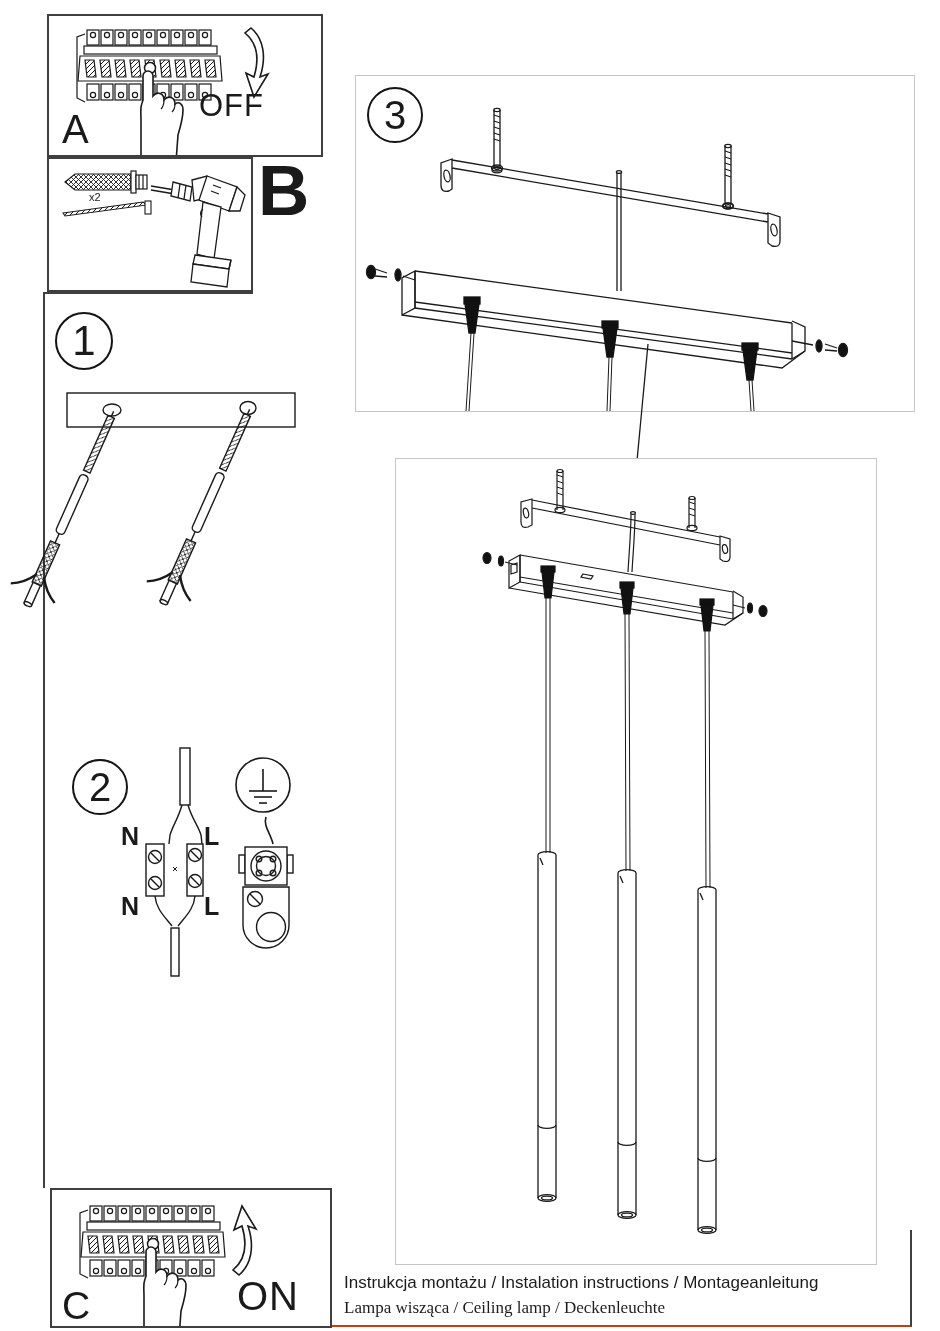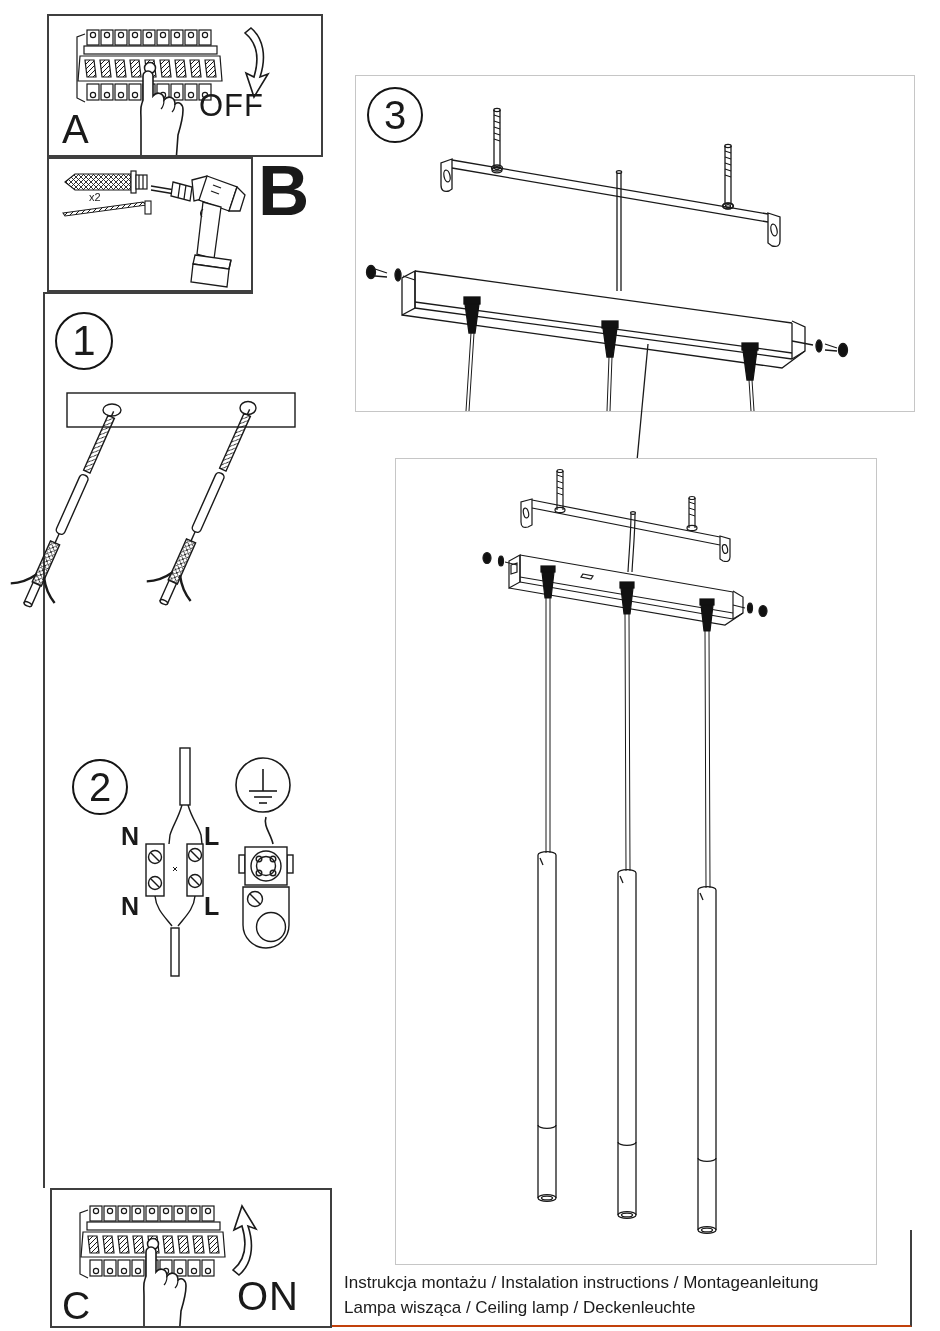--- a/index.html
+++ b/index.html
@@ -467,16 +467,16 @@
     </svg>
     <svg class="abs" style="left:160px;top:12px" width="50" height="75" viewBox="0 0 50 75">
       <path d="M27,73 C39,63 43,45 36,24 L44,27 L30,4 L22,28 L30,24 C36,44 32,59 21,68 Z" fill="#ffffff" stroke="#1a1a1a" stroke-width="1.6"></path>
     </svg>
     <div class="abs lbl" style="left:155px;top:86px;font-size:40px;letter-spacing:1px;margin-left:30px;">ON</div>
     <div class="abs lbl" style="left:10px;top:96px;font-size:39px;">C</div>
   </div>
 
   <div class="abs" style="left:332px;top:1230px;width:580px;height:97px;border-right:2px solid #3f3f3f;border-bottom:2px solid #c2410c;">
     <div class="abs lbl" style="left:12px;top:44px;font-size:17px;color:#1c1c1c;">Instrukcja montażu / Instalation instructions / Montageanleitung</div>
-    <div class="abs lbl" style="left:12px;top:69px;font-size:17px;color:#1c1c1c;">Lampa wisząca / Ceiling lamp / Deckenleuchte</div>
+    <div class="abs lbl" style="left:12px;top:69px;font-size:17px;color:#1c1c1c;font-family:Liberation Serif, serif;">Lampa wisząca / Ceiling lamp / Deckenleuchte</div>
   </div>
 
 </div>
 
 </body></html>

